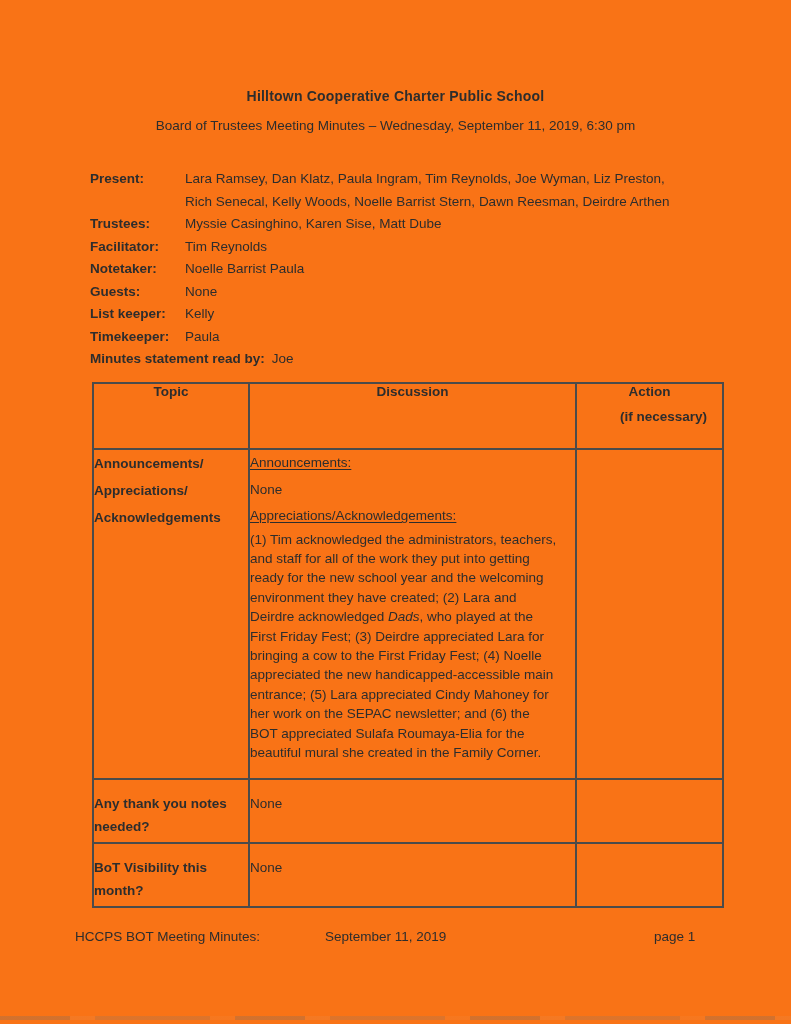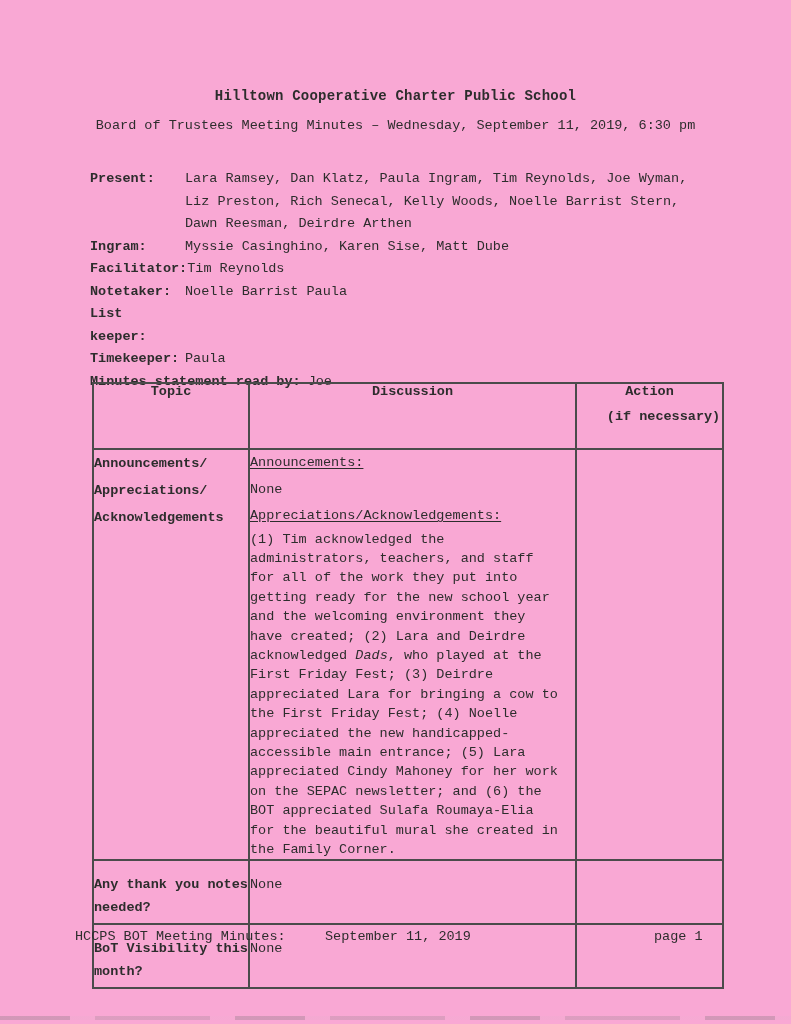--- a/index.html
+++ b/index.html
@@ -4,22 +4,22 @@
 <style>
   html, body {
     margin: 0;
     padding: 0;
     background: #ffffff;
   }
   .page {
     position: relative;
     width: 791px;
     height: 1024px;
-    background: #f9a8d4;
-    font-family: Liberation Mono, monospace;
+    background: #f97316;
+    font-family: Liberation Sans, sans-serif;
     color: #2d2d2d;
     overflow: hidden;
   }
   .doc-title {
     position: absolute;
     top: 88px;
     left: 0;
     width: 100%;
     text-align: center;
     font-size: 14px;
@@ -151,33 +151,38 @@
 
   <div class="doc-title">Hilltown Cooperative Charter Public School</div>
   <div class="doc-subtitle">Board of Trustees Meeting Minutes – Wednesday, September 11, 2019, 6:30 pm</div>
 
   <div class="info-block">
     <div class="info-row">
       <span class="info-label">Present:</span>
       <span class="info-value">Lara Ramsey, Dan Klatz, Paula Ingram, Tim Reynolds, Joe Wyman, Liz Preston, Rich Senecal, Kelly Woods, Noelle Barrist Stern, Dawn Reesman, Deirdre Arthen</span>
     </div>
     <div class="info-row">
-      <span class="info-label">Ingram:</span>
+      <span class="info-label">Trustees:</span>
       <span class="info-value">Myssie Casinghino, Karen Sise, Matt Dube</span>
     </div>
     <div class="info-row">
       <span class="info-label">Facilitator:</span>
       <span class="info-value">Tim Reynolds</span>
     </div>
     <div class="info-row">
       <span class="info-label">Notetaker:</span>
       <span class="info-value">Noelle Barrist Paula</span>
     </div>
     <div class="info-row">
+      <span class="info-label">Guests:</span>
+      <span class="info-value">None</span>
+    </div>
+    <div class="info-row">
       <span class="info-label">List keeper:</span>
+      <span class="info-value">Kelly</span>
     </div>
     <div class="info-row">
       <span class="info-label">Timekeeper:</span>
       <span class="info-value">Paula</span>
     </div>
     <div class="mission-row">
       <span class="mission-label">Minutes statement read by:</span><span class="mission-value">Joe</span>
     </div>
   </div>
 

